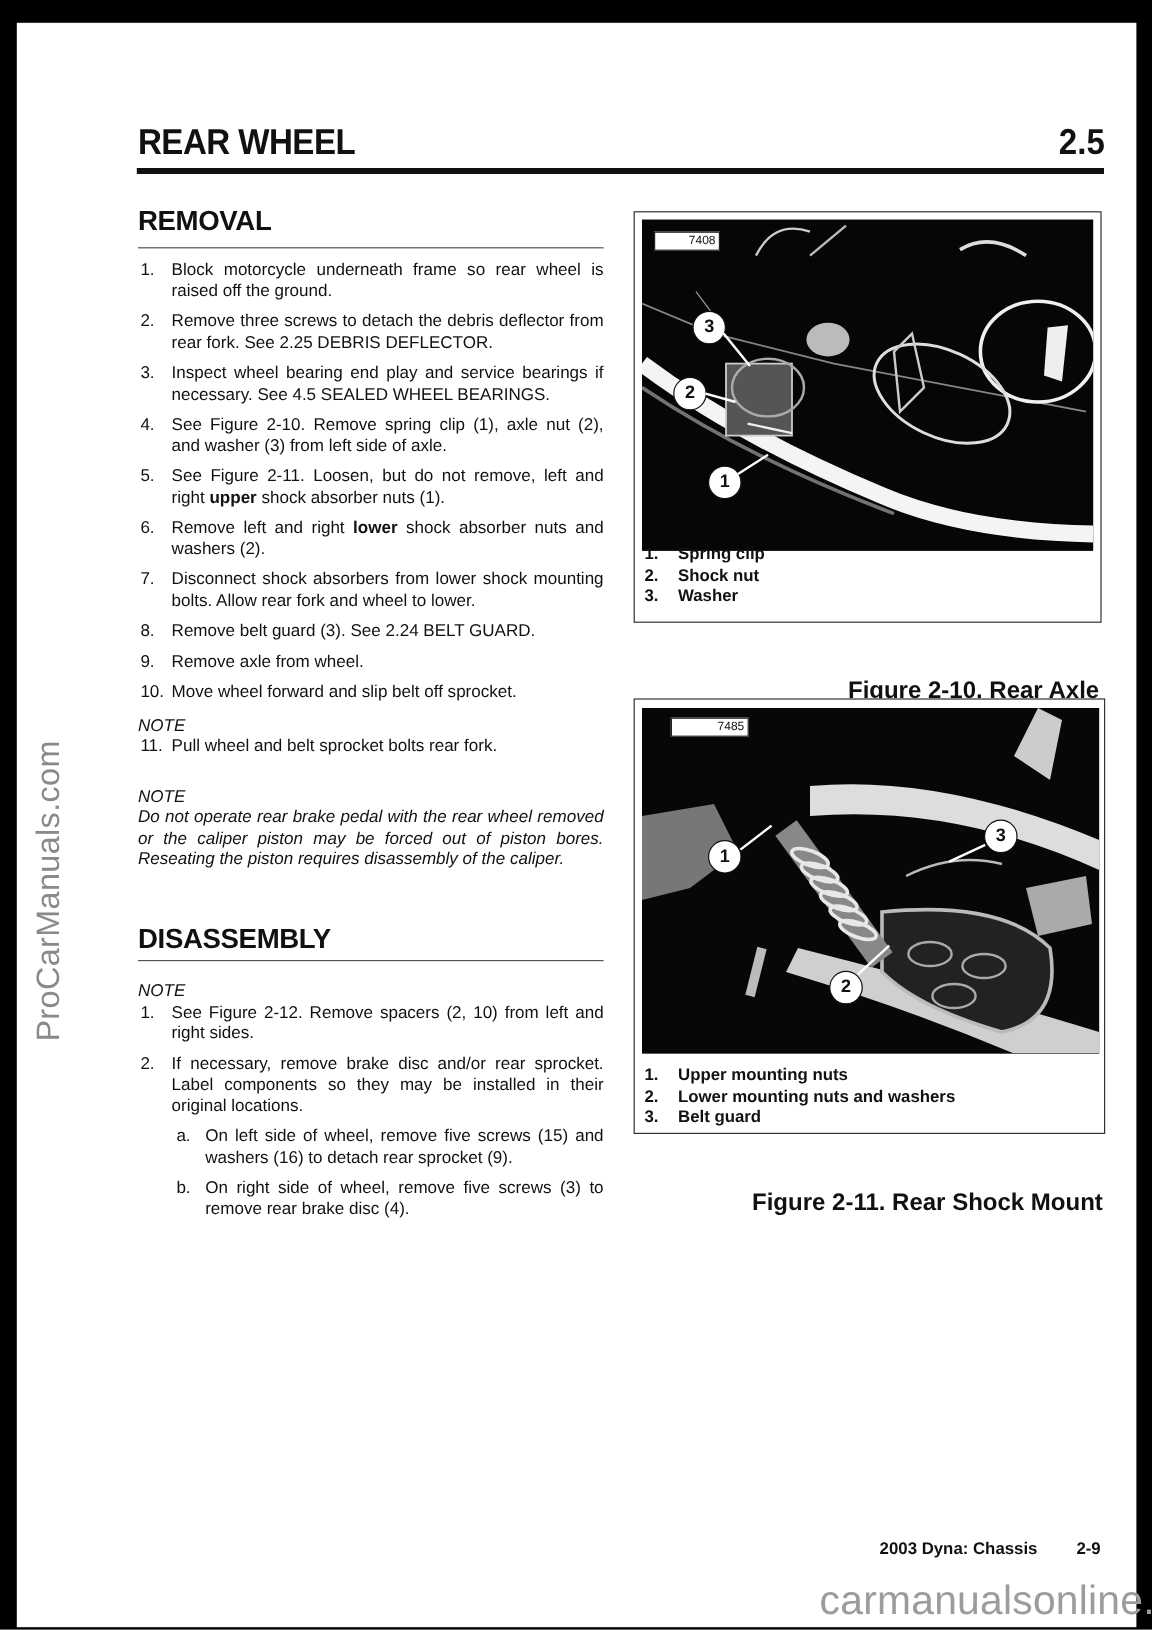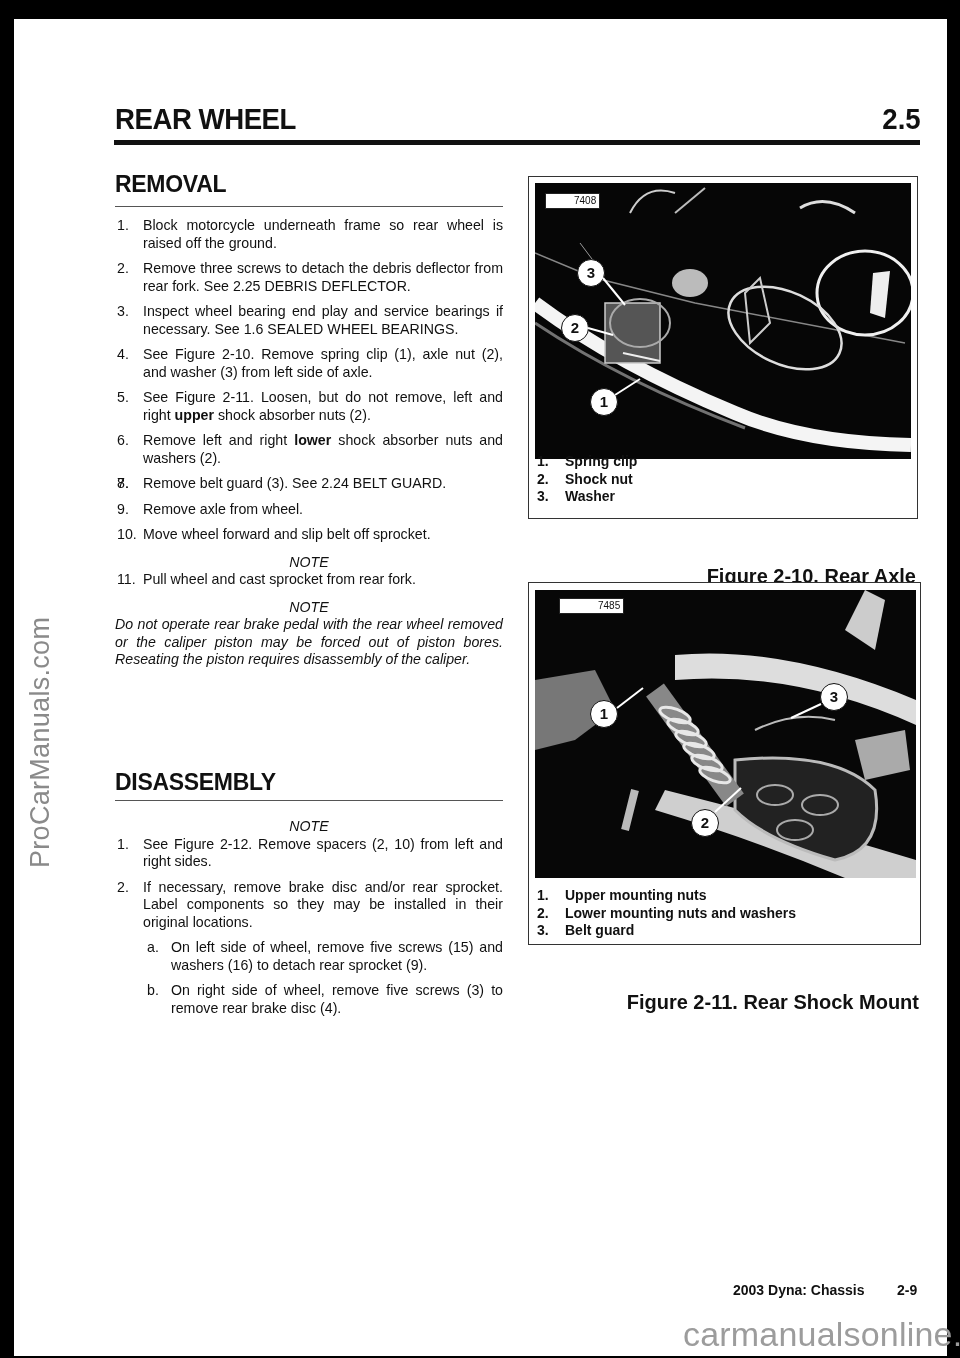--- a/index.html
+++ b/index.html
@@ -37,21 +37,21 @@
   .h2 {
     position: absolute; font-size: 23px; font-weight: bold; letter-spacing: -0.3px;
   }
   .h2-rule { position: absolute; height: 1px; background: #555; }
   .col { position: absolute; left: 115px; width: 388px; font-size: 14.2px; line-height: 17.5px; }
   .item { position: relative; padding-left: 28px; margin: 0; }
   .item .num { position: absolute; left: 2px; top: 0; }
   .sub { position: relative; padding-left: 56px; }
   .sub .num { position: absolute; left: 32px; top: 0; }
   .just { text-align: justify; }
-  .note-title { text-align: center; font-style: italic; }
+  .note-title { font-style: italic; }
   .note-body { font-style: italic; text-align: justify; }
   .fig-frame {
     position: absolute; border: 1.5px solid #333; background: #fff;
   }
   .photo {
     position: absolute; background: #050505; overflow: hidden;
   }
   .photo-id {
     position: absolute; background: #fff; border: 1px solid #222; color: #111;
     font-size: 10px; padding: 1px 3px; line-height: 12px;
@@ -86,55 +86,56 @@
   <div class="item just" style="margin-bottom:8px;">
     <span class="num">1.</span>
     <span>Block motorcycle underneath frame so rear wheel is raised off the ground.</span>
   </div>
   <div class="item just" style="margin-bottom:8px;">
     <span class="num">2.</span>
     <span>Remove three screws to detach the debris deflector from rear fork. See 2.25 DEBRIS DEFLECTOR.</span>
   </div>
   <div class="item just" style="margin-bottom:8px;">
     <span class="num">3.</span>
-    <span>Inspect wheel bearing end play and service bearings if necessary. See 1.6 SEALED WHEEL BEARINGS.</span>
+    <span>Inspect wheel bearing end play and service bearings if necessary. See 4.5 SEALED WHEEL BEARINGS.</span>
   </div>
   <div class="item just" style="margin-bottom:8px;">
     <span class="num">4.</span>
     <span>See Figure 2-10. Remove spring clip (1), axle nut (2), and washer (3) from left side of axle.</span>
   </div>
   <div class="item just" style="margin-bottom:8px;">
     <span class="num">5.</span>
-    <span>See Figure 2-11. Loosen, but do not remove, left and right </span><b class="em">upper</b><span> shock absorber nuts (2).</span>
+    <span>See Figure 2-11. Loosen, but do not remove, left and right </span><b class="em">upper</b><span> shock absorber nuts (1).</span>
   </div>
   <div class="item just" style="margin-bottom:8px;">
     <span class="num">6.</span>
     <span>Remove left and right </span><b class="em">lower</b><span> shock absorber nuts and washers (2).</span>
   </div>
   <div class="item just" style="margin-bottom:8px;">
     <span class="num">7.</span>
+    <span>Disconnect shock absorbers from lower shock mounting bolts. Allow rear fork and wheel to lower.</span>
   </div>
   <div class="item" style="margin-bottom:8px;">
     <span class="num">8.</span>
     <span>Remove belt guard (3). See 2.24 BELT GUARD.</span>
   </div>
   <div class="item" style="margin-bottom:8px;">
     <span class="num">9.</span>
     <span>Remove axle from wheel.</span>
   </div>
   <div class="item" style="margin-bottom:10px;">
     <span class="num">10.</span>
     <span>Move wheel forward and slip belt off sprocket.</span>
   </div>
 
   <div class="note-title">NOTE</div>
 
-  <div class="item" style="margin-bottom:10px;">
+  <div class="item" style="margin-bottom:24px;">
     <span class="num">11.</span>
-    <span>Pull wheel and cast sprocket from rear fork.</span>
+    <span>Pull wheel and belt sprocket bolts rear fork.</span>
   </div>
 
   <div class="note-title">NOTE</div>
   <div class="note-body">Do not operate rear brake pedal with the rear wheel removed or the caliper piston may be forced out of piston bores. Reseating the piston requires disassembly of the caliper.</div>
 </div>
 
 <div class="h2" style="left:115px; top:769px;">DISASSEMBLY</div>
 <div class="h2-rule" style="left:115px; top:800px; width:388px;"></div>
 
 <div class="col" style="top:818px;">

